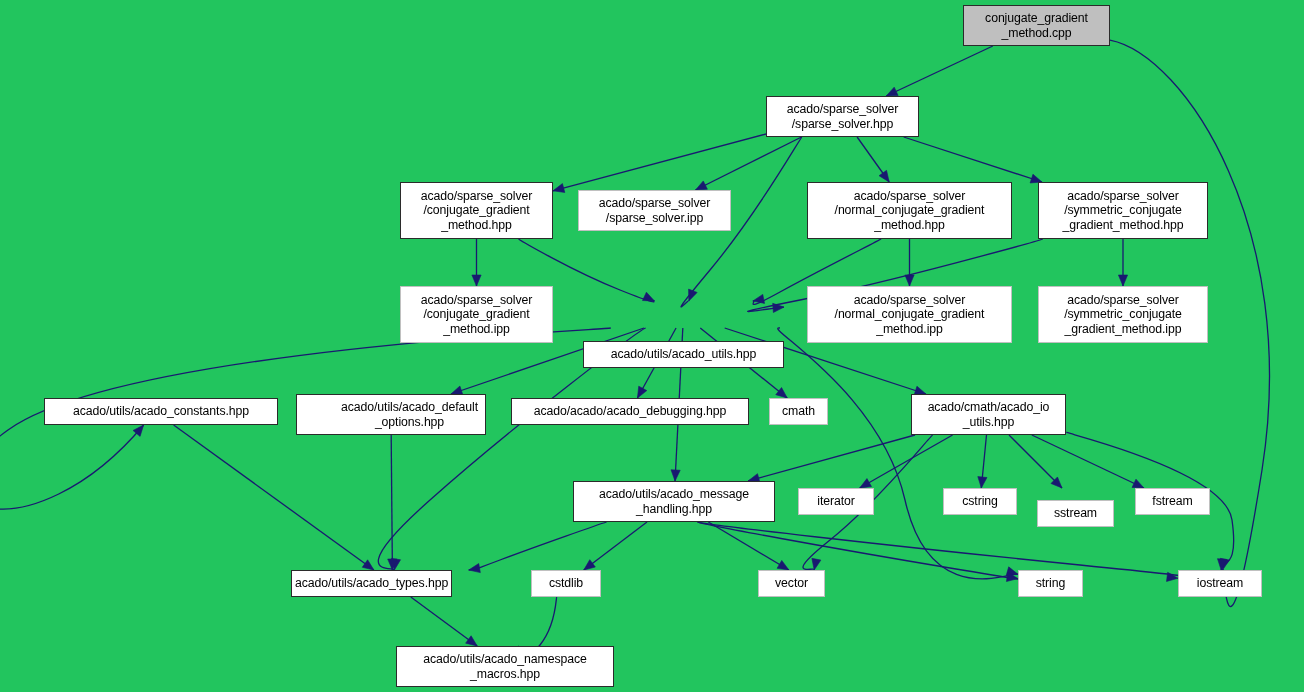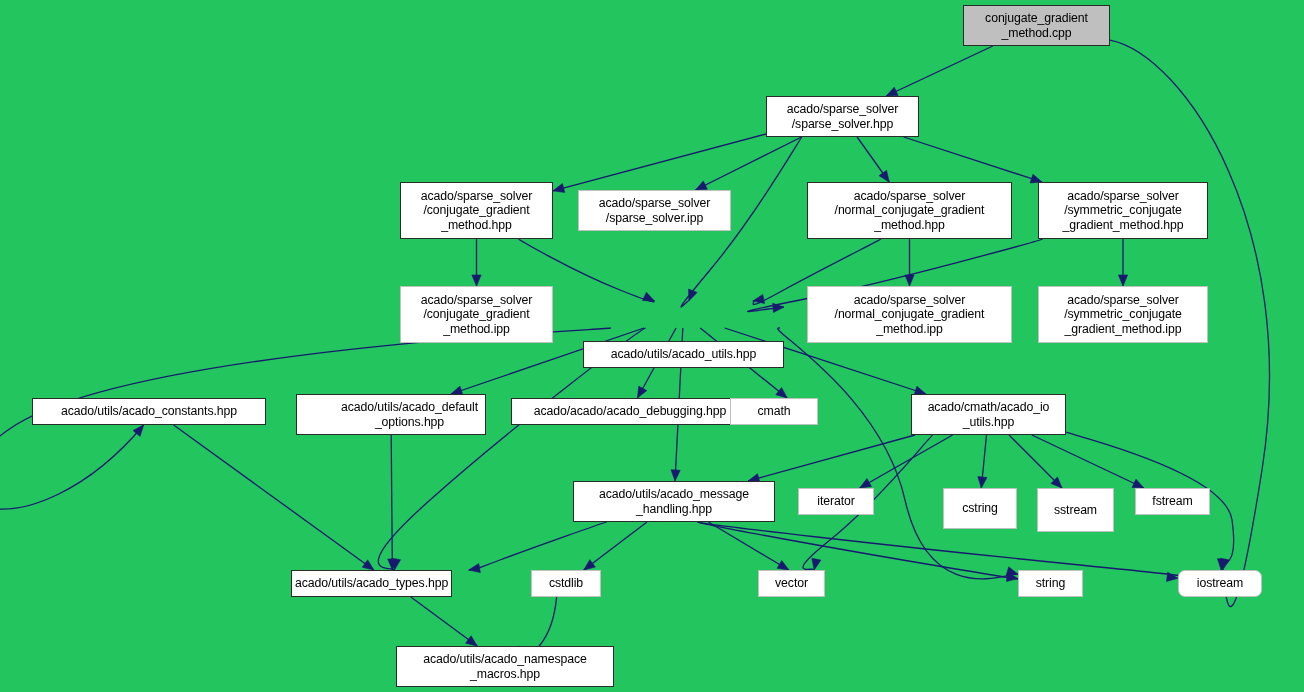--- a/index.html
+++ b/index.html
@@ -236,34 +236,34 @@
       <div class="node sys" style="left: 400px; top: 286px; width: 153px; height: 57px;"><span class="node-label">acado/sparse_solver
 /conjugate_gradient
 _method.ipp</span></div>
       <div class="node hdr" style="left: 583px; top: 301px; width: 201px; height: 27px; margin-top: 40px;"><span class="node-label">acado/utils/acado_utils.hpp</span></div>
       <div class="node sys" style="left: 807px; top: 286px; width: 205px; height: 57px;"><span class="node-label">acado/sparse_solver
 /normal_conjugate_gradient
 _method.ipp</span></div>
       <div class="node sys" style="left: 1038px; top: 286px; width: 170px; height: 57px;"><span class="node-label">acado/sparse_solver
 /symmetric_conjugate
 _gradient_method.ipp</span></div>
-      <div class="node hdr" style="left: 32px; top: 398px; width: 234px; height: 27px;"><span class="node-label">acado/utils/acado_constants.hpp</span></div>
+      <div class="node hdr" style="left: 44px; top: 398px; width: 234px; height: 27px;"><span class="node-label">acado/utils/acado_constants.hpp</span></div>
       <div class="node hdr" style="left: 296px; top: 394px; width: 190px; height: 41px; padding-left: 37px;"><span class="node-label">acado/utils/acado_default
 _options.hpp</span></div>
       <div class="node hdr" style="left: 511px; top: 398px; width: 238px; height: 27px;"><span class="node-label">acado/acado/acado_debugging.hpp</span></div>
-      <div class="node sys" style="left: 730px; top: 398px; width: 88px; height: 27px;"><span class="node-label">cmath</span></div>
+      <div class="node sys" style="left: 769px; top: 398px; width: 59px; height: 27px;"><span class="node-label">cmath</span></div>
       <div class="node hdr" style="left: 911px; top: 394px; width: 155px; height: 41px;"><span class="node-label">acado/cmath/acado_io
 _utils.hpp</span></div>
       <div class="node hdr" style="left: 573px; top: 481px; width: 202px; height: 41px;"><span class="node-label">acado/utils/acado_message
 _handling.hpp</span></div>
       <div class="node sys" style="left: 798px; top: 488px; width: 76px; height: 27px;"><span class="node-label">iterator</span></div>
-      <div class="node sys" style="left: 943px; top: 488px; width: 74px; height: 41px;"><span class="node-label">cstring</span></div>
-      <div class="node sys" style="left: 1037px; top: 488px; width: 77px; height: 44px; text-align: center;"><span class="node-label">sstream</span></div>
+      <div class="node sys" style="left: 943px; top: 488px; width: 74px; height: 27px;"><span class="node-label">cstring</span></div>
+      <div class="node sys" style="left: 1037px; top: 500px; width: 77px; height: 27px; text-align: center;"><span class="node-label">sstream</span></div>
       <div class="node sys" style="left: 1135px; top: 488px; width: 75px; height: 27px;"><span class="node-label">fstream</span></div>
       <div class="node hdr" style="left: 291px; top: 570px; width: 161px; height: 27px;"><span class="node-label">acado/utils/acado_types.hpp</span></div>
       <div class="node sys" style="left: 531px; top: 570px; width: 70px; height: 27px;"><span class="node-label">cstdlib</span></div>
       <div class="node sys" style="left: 758px; top: 570px; width: 67px; height: 27px;"><span class="node-label">vector</span></div>
       <div class="node sys" style="left: 1018px; top: 570px; width: 65px; height: 27px;"><span class="node-label">string</span></div>
-      <div class="node sys" style="left: 1178px; top: 570px; width: 84px; height: 27px; border-radius: 7px;"><span class="node-label">iostream</span></div>
+      <div class="node sys" style="left: 1178px; top: 570px; width: 84px; height: 27px;"><span class="node-label">iostream</span></div>
       <div class="node hdr" style="left: 396px; top: 646px; width: 218px; height: 41px;"><span class="node-label">acado/utils/acado_namespace
 _macros.hpp</span></div>
     </div>
 </div>
 
 </body></html>

